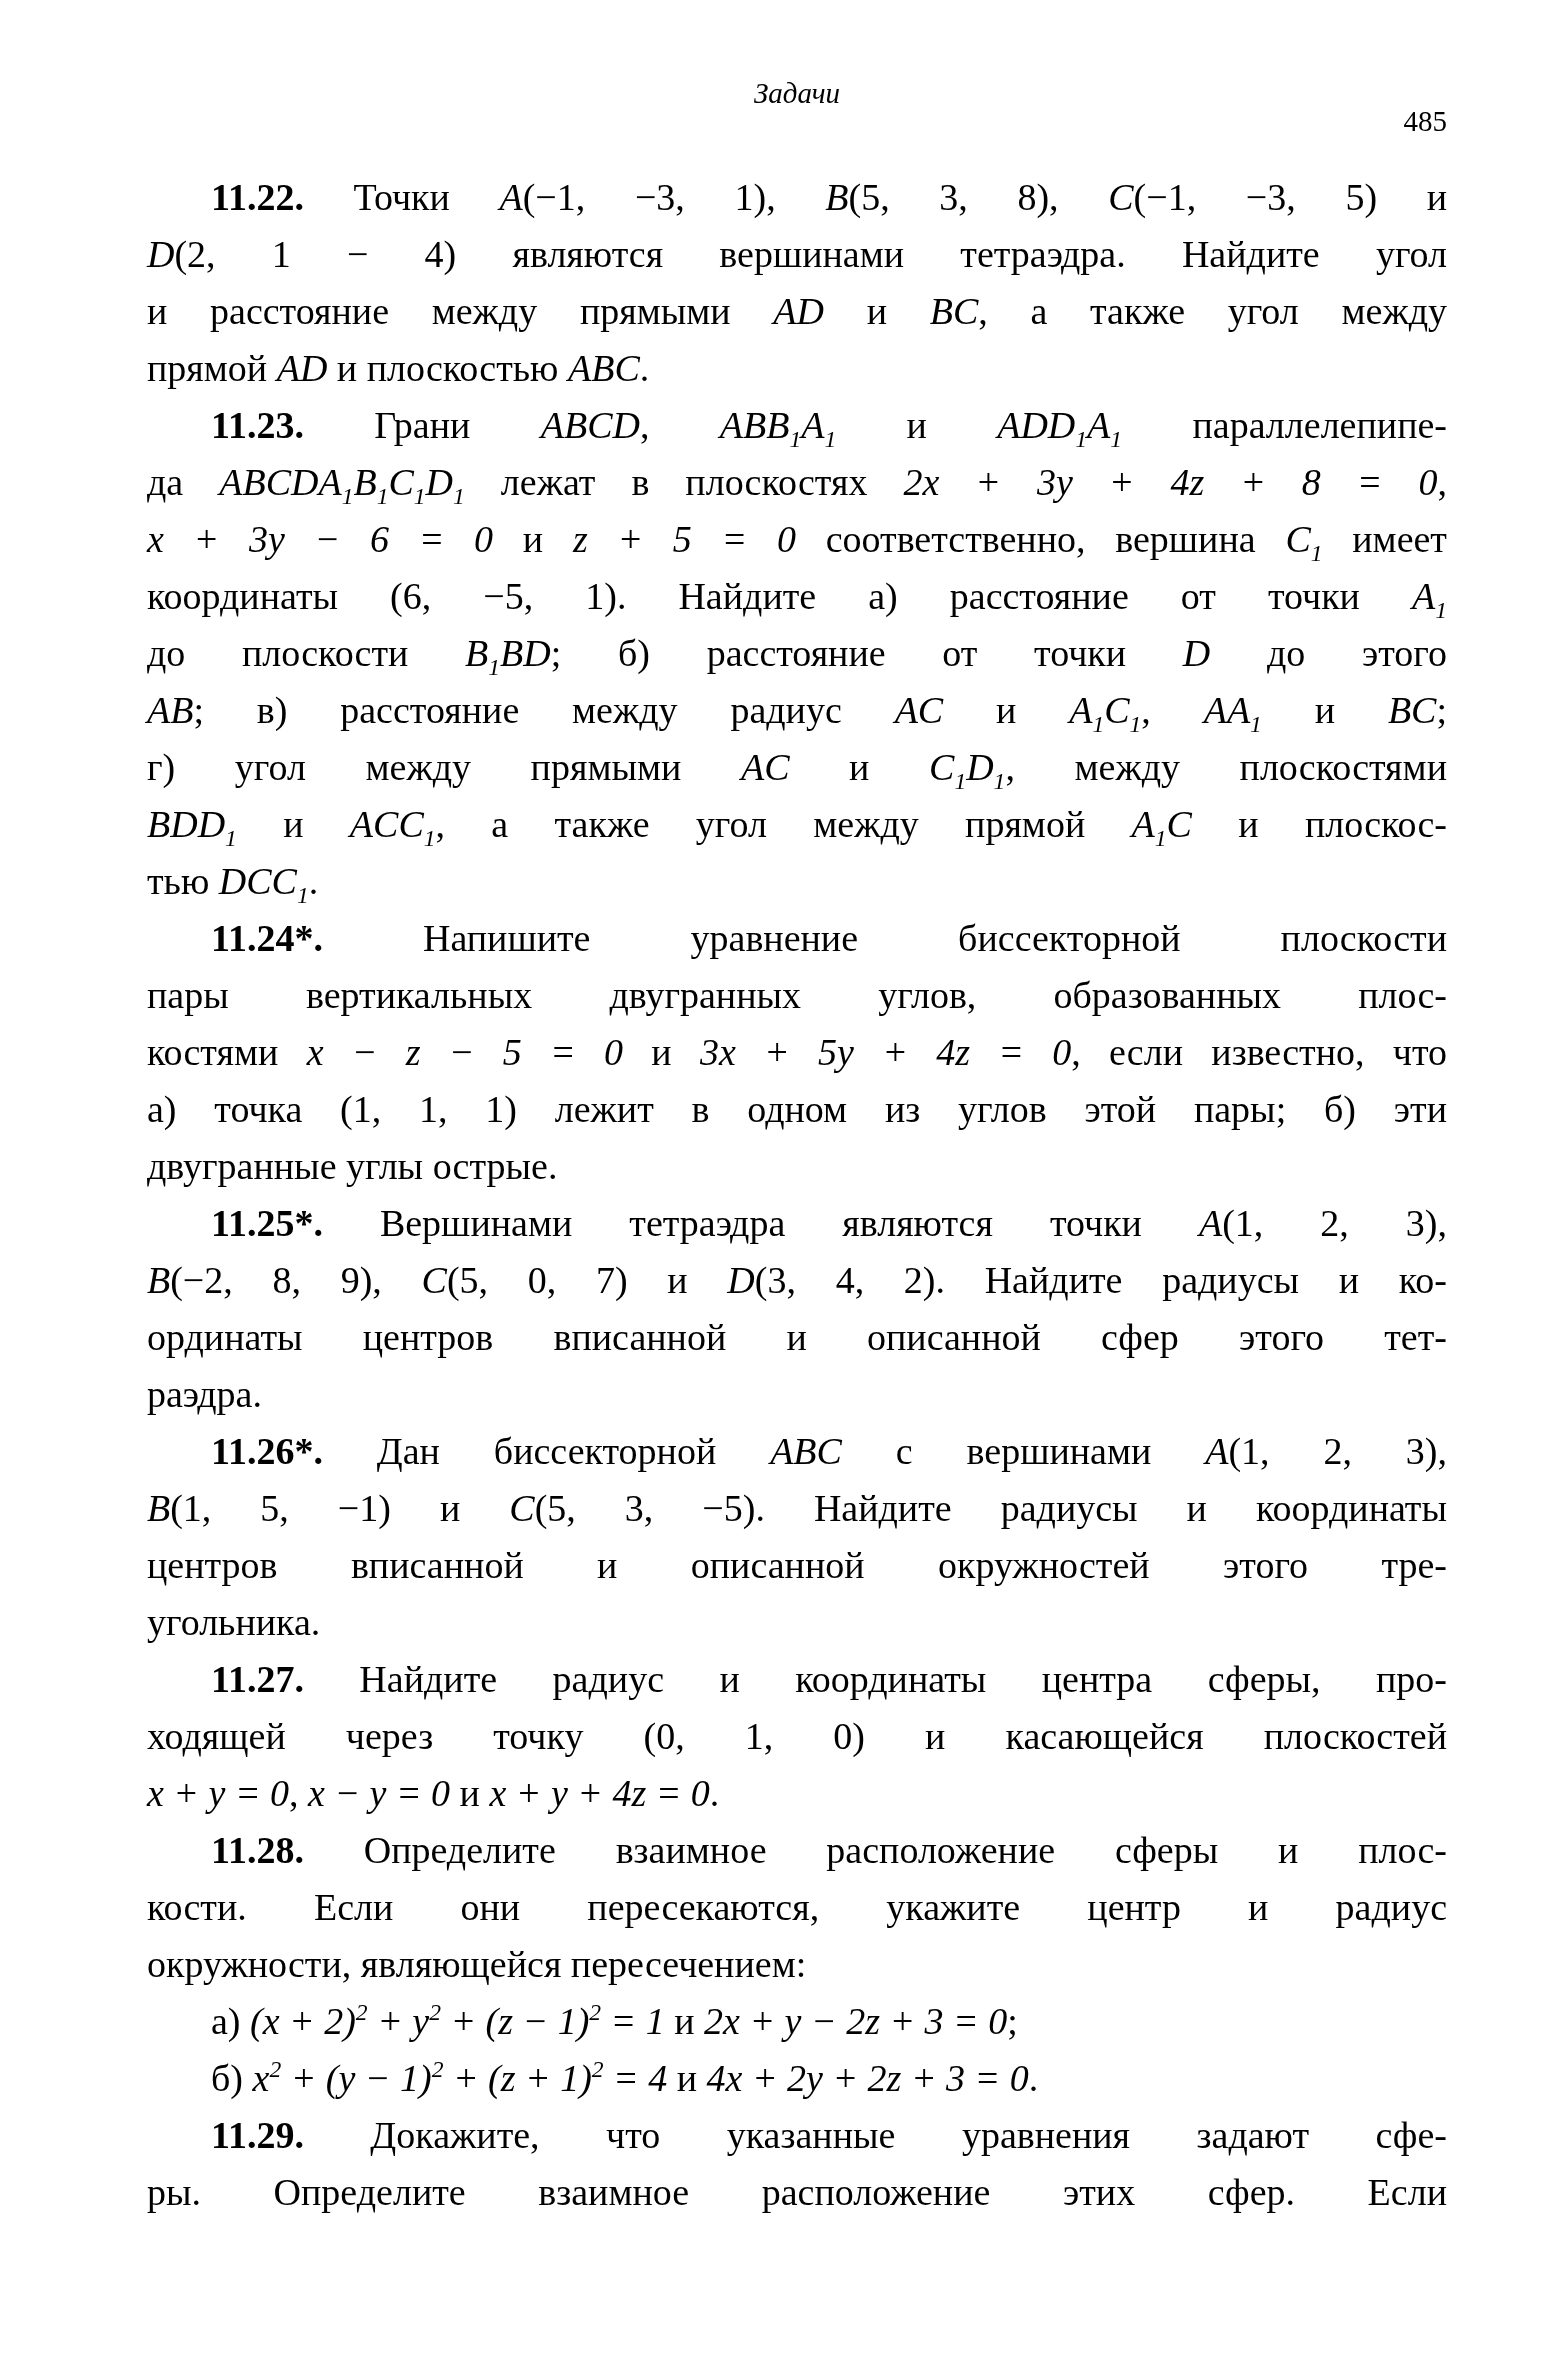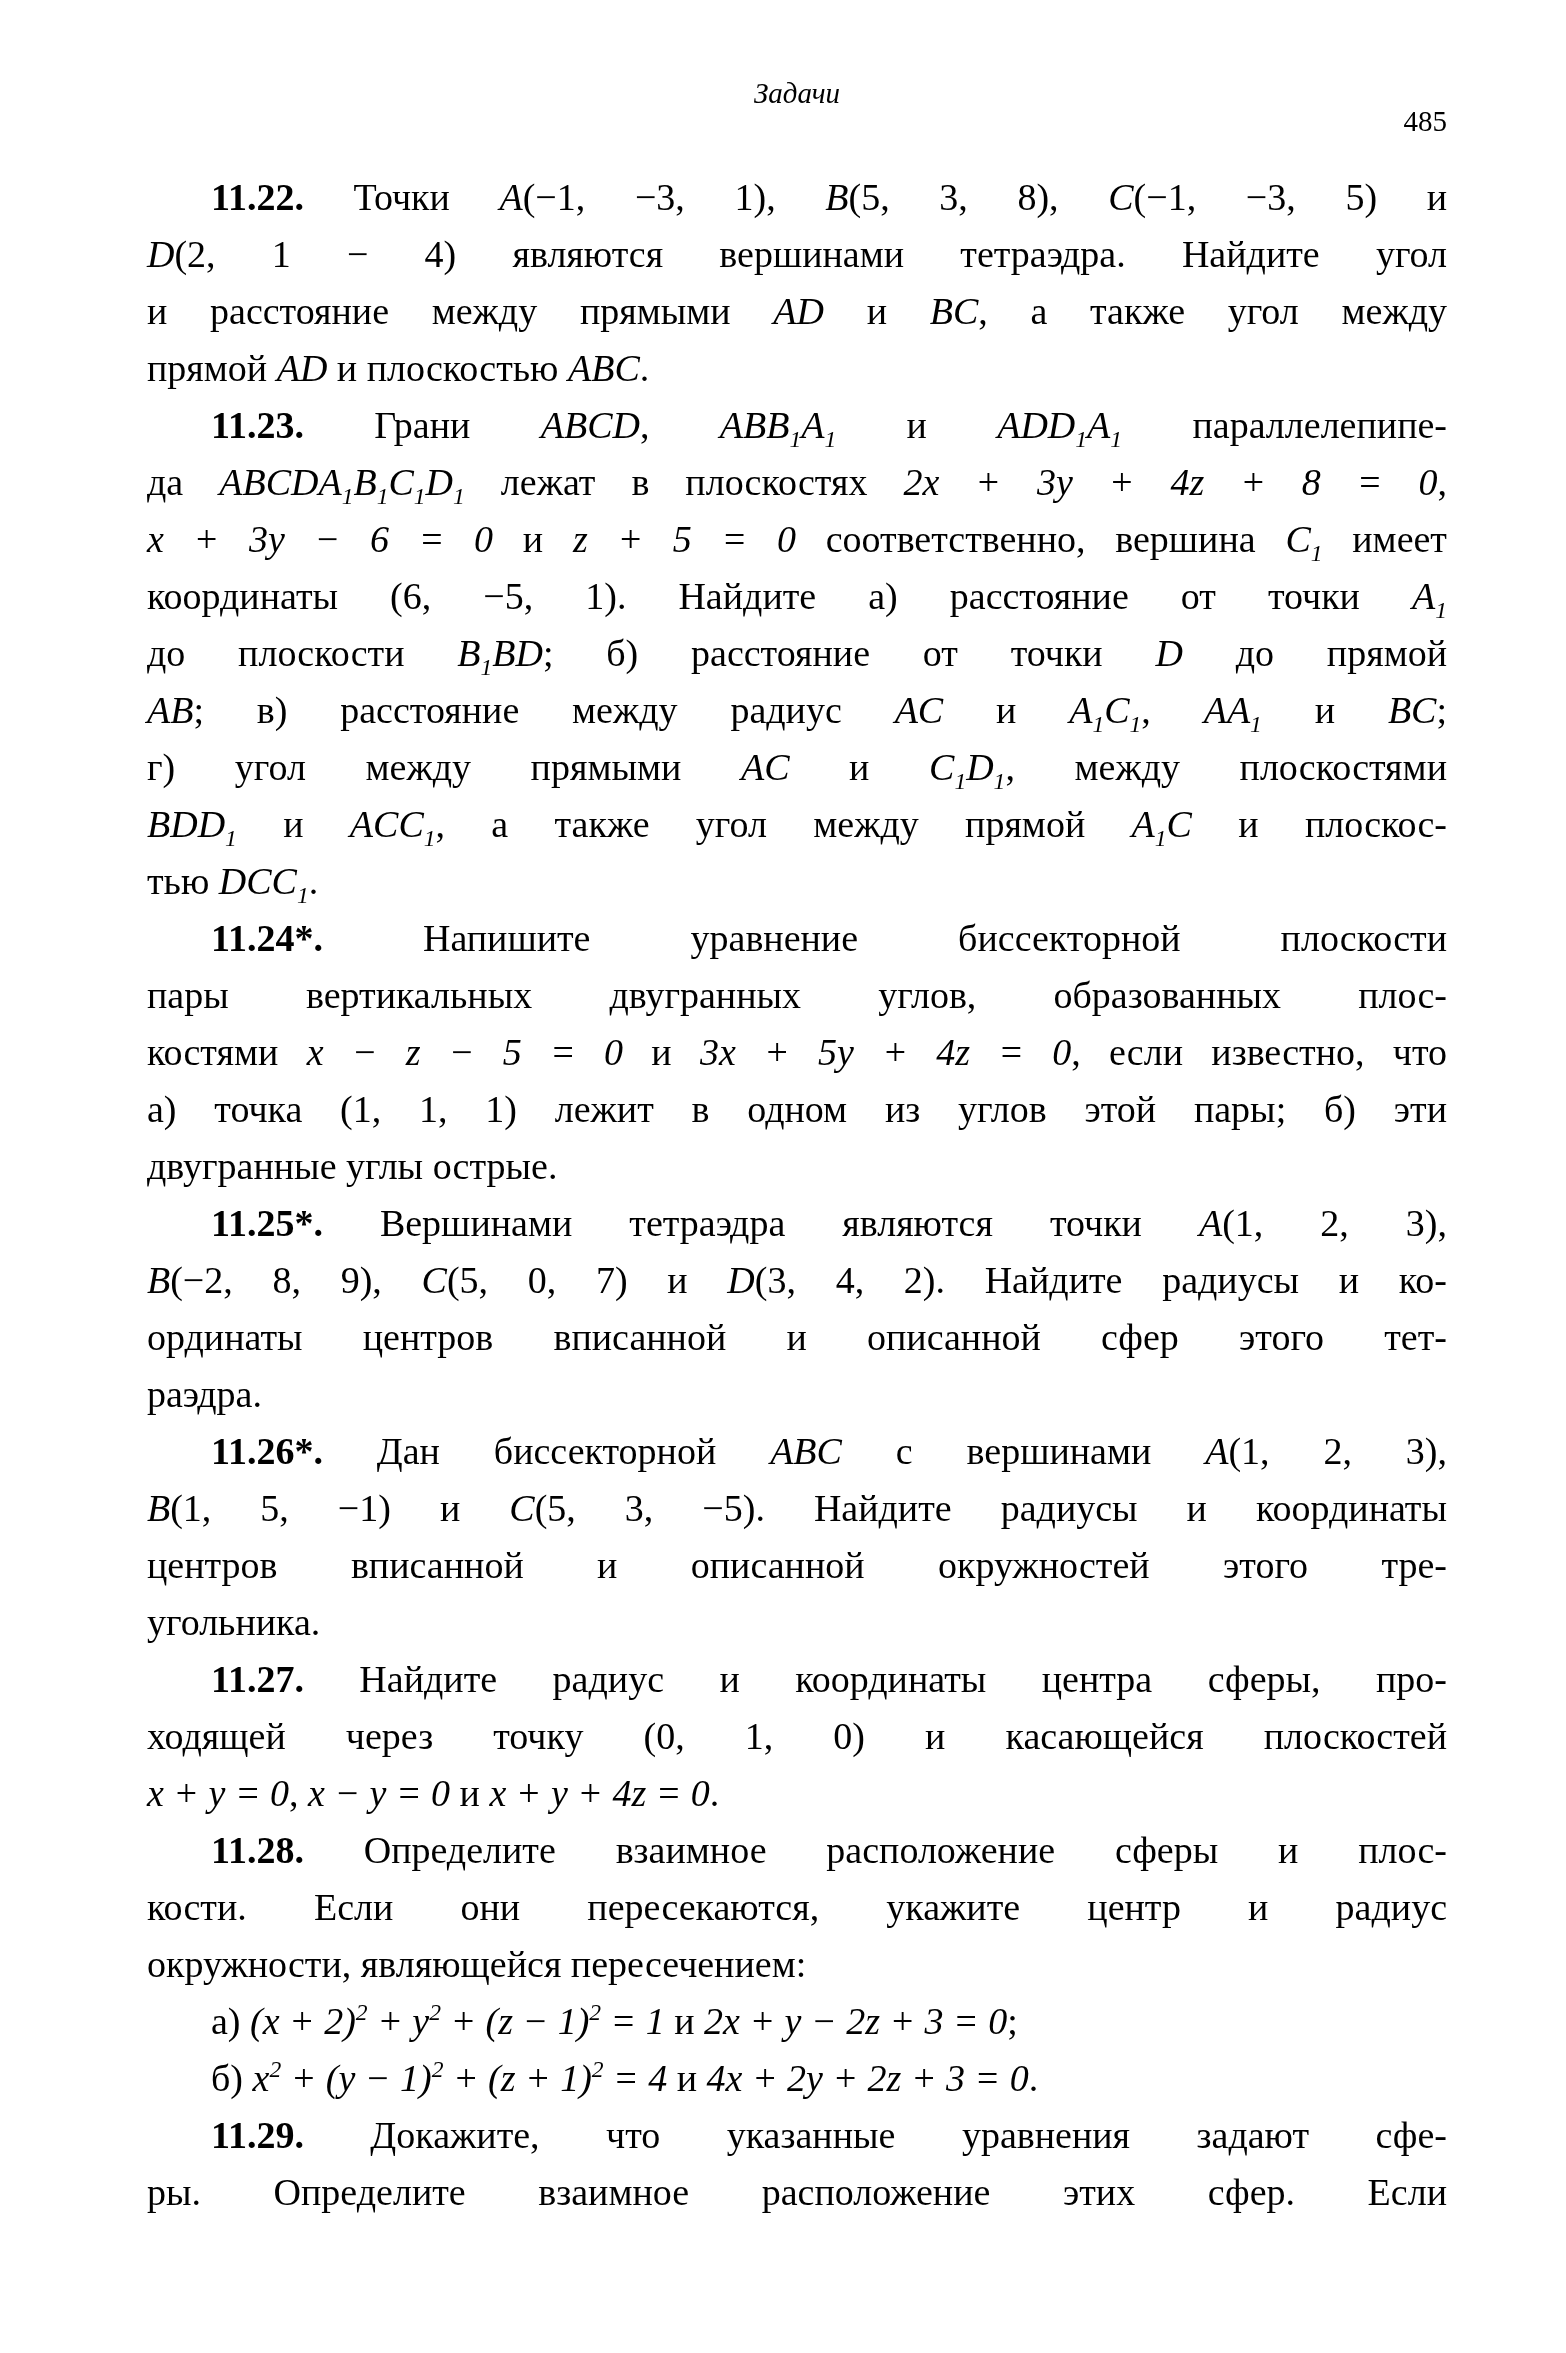--- a/index.html
+++ b/index.html
@@ -75,21 +75,21 @@
   </div>
   <div class="text-block">
       <div class="line indent just"><span class="b">11.22.</span><span class="n"> Точки </span><span class="i">A</span><span class="n">(−1, −3, 1), </span><span class="i">B</span><span class="n">(5, 3, 8), </span><span class="i">C</span><span class="n">(−1, −3, 5) и</span></div>
       <div class="line just"><span class="i">D</span><span class="n">(2, 1 − 4) являются вершинами тетраэдра. Найдите угол</span></div>
       <div class="line just"><span class="n">и расстояние между прямыми </span><span class="i">AD</span><span class="n"> и </span><span class="i">BC</span><span class="n">, а также угол между</span></div>
       <div class="line"><span class="n">прямой </span><span class="i">AD</span><span class="n"> и плоскостью </span><span class="i">ABC</span><span class="n">.</span></div>
       <div class="line indent just"><span class="b">11.23.</span><span class="n"> Грани </span><span class="i">ABCD</span><span class="n">, </span><span class="i">ABB<sub>1</sub>A<sub>1</sub></span><span class="n"> и </span><span class="i">ADD<sub>1</sub>A<sub>1</sub></span><span class="n"> параллелепипе-</span></div>
       <div class="line just"><span class="n">да </span><span class="i">ABCDA<sub>1</sub>B<sub>1</sub>C<sub>1</sub>D<sub>1</sub></span><span class="n"> лежат в плоскостях </span><span class="i">2x + 3y + 4z + 8 = 0</span><span class="n">,</span></div>
       <div class="line just"><span class="i">x + 3y − 6 = 0</span><span class="n"> и </span><span class="i">z + 5 = 0</span><span class="n"> соответственно, вершина </span><span class="i">C<sub>1</sub></span><span class="n"> имеет</span></div>
       <div class="line just"><span class="n">координаты (6, −5, 1). Найдите а) расстояние от точки </span><span class="i">A<sub>1</sub></span></div>
-      <div class="line just"><span class="n">до плоскости </span><span class="i">B<sub>1</sub>BD</span><span class="n">; б) расстояние от точки </span><span class="i">D</span><span class="n"> до прямой</span></div>
+      <div class="line just"><span class="n">до плоскости </span><span class="i">B<sub>1</sub>BD</span><span class="n">; б) расстояние от точки </span><span class="i">D</span><span class="n"> до этого</span></div>
       <div class="line just"><span class="i">AB</span><span class="n">; в) расстояние между радиус </span><span class="i">AC</span><span class="n"> и </span><span class="i">A<sub>1</sub>C<sub>1</sub></span><span class="n">, </span><span class="i">AA<sub>1</sub></span><span class="n"> и </span><span class="i">BC</span><span class="n">;</span></div>
       <div class="line just"><span class="n">г) угол между прямыми </span><span class="i">AC</span><span class="n"> и </span><span class="i">C<sub>1</sub>D<sub>1</sub></span><span class="n">, между плоскостями</span></div>
       <div class="line just"><span class="i">BDD<sub>1</sub></span><span class="n"> и </span><span class="i">ACC<sub>1</sub></span><span class="n">, а также угол между прямой </span><span class="i">A<sub>1</sub>C</span><span class="n"> и плоскос-</span></div>
       <div class="line"><span class="n">тью </span><span class="i">DCC<sub>1</sub></span><span class="n">.</span></div>
       <div class="line indent just"><span class="b">11.24*.</span><span class="n"> Напишите уравнение биссекторной плоскости</span></div>
       <div class="line just"><span class="n">пары вертикальных двугранных углов, образованных плос-</span></div>
       <div class="line just"><span class="n">костями </span><span class="i">x − z − 5 = 0</span><span class="n"> и </span><span class="i">3x + 5y + 4z = 0</span><span class="n">, если известно, что</span></div>
       <div class="line just"><span class="n">а) точка (1, 1, 1) лежит в одном из углов этой пары; б) эти</span></div>
       <div class="line"><span class="n">двугранные углы острые.</span></div>
       <div class="line indent just"><span class="b">11.25*.</span><span class="n"> Вершинами тетраэдра являются точки </span><span class="i">A</span><span class="n">(1, 2, 3),</span></div>

